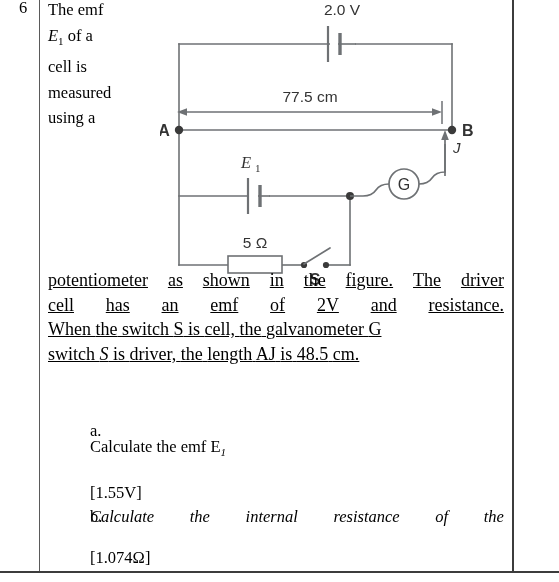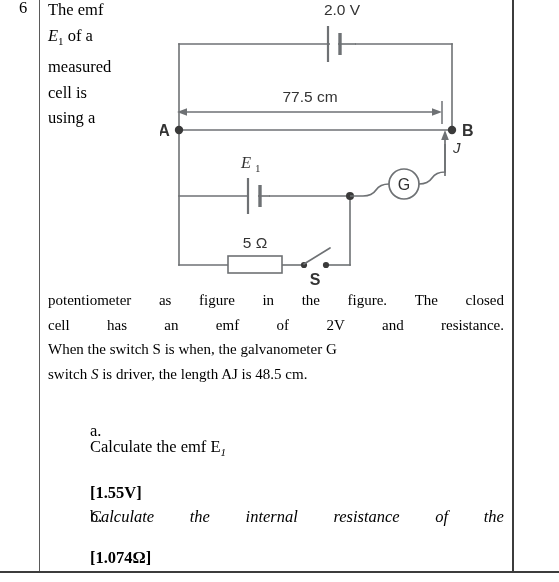--- a/index.html
+++ b/index.html
@@ -70,24 +70,25 @@
   #figure {
     position: absolute;
     left: 160px; top: 0px;
     width: 352px; height: 290px;
   }
   #figure svg { display: block; }
 
   
   #body-text {
     position: absolute;
-    left: 48px; top: 288px;
+    left: 48px; top: 268px;
     width: 456px;
-    font-size: 15px;
+    font-size: 18px;
     line-height: 24.6px;
+    text-decoration: underline;
   }
   #body-text .jline {
     display: flex;
     justify-content: space-between;
     white-space: nowrap;
   }
   #body-text .lastline { display: block; white-space: nowrap; }
 
   
   #answers {
@@ -108,21 +109,21 @@
     box-sizing: border-box;
   }
   .ans-body { flex: 1 1 auto; }
   .ans-body .jline {
     display: flex;
     justify-content: space-between;
     white-space: nowrap;
     font-style: italic;
   }
   .ans-body .plain { white-space: nowrap; margin-top: 16px; }
-  .bold-ans { font-weight: bold; }
+  .bold-ans { font-weight: normal; }
 
   .it { font-style: italic; }
   .sub {
     font-size: 11px;
     vertical-align: sub;
     font-style: normal;
   }
   .itsub {
     font-size: 11px;
     vertical-align: sub;
@@ -143,26 +144,26 @@
   <div id="intro-col">
     <div class="ln just2">
       <span>The</span>
       <span>emf</span>
     </div>
     <div class="ln just2">
       <span><span class="it">E</span><span class="sub">1</span></span>
       <span>of</span>
       <span>a</span>
     </div>
-    <div class="ln">
-      <span>measured</span>
-    </div>
     <div class="ln just2">
       <span>cell</span>
       <span>is</span>
+    </div>
+    <div class="ln">
+      <span>measured</span>
     </div>
     <div class="ln just2">
       <span>using</span>
       <span>a</span>
     </div>
   </div>
 
   <div id="figure">
     <svg width="352" height="290" viewBox="0 0 352 290" xmlns="http://www.w3.org/2000/svg">
       <g fill="none" stroke="#6e7174" stroke-width="1.6" stroke-linecap="square">
@@ -251,44 +252,44 @@
       <text x="95" y="248" text-anchor="middle" font-family="'Liberation Sans', sans-serif" font-size="15.5" fill="#333333">5 Ω</text>
 
       <text x="155" y="285" text-anchor="middle" font-family="'Liberation Sans', sans-serif" font-size="16" font-weight="600" fill="#333333">S</text>
     </svg>
   </div>
 
   <div id="body-text">
     <div class="jline">
       <span>potentiometer</span>
       <span>as</span>
-      <span>figure</span>
+      <span>shown</span>
       <span>in</span>
       <span>the</span>
       <span>figure.</span>
       <span>The</span>
-      <span>closed</span>
+      <span>driver</span>
     </div>
     <div class="jline">
       <span>cell</span>
       <span>has</span>
       <span>an</span>
       <span>emf</span>
       <span>of</span>
       <span>2V</span>
       <span>and</span>
       <span>resistance.</span>
     </div>
     <div class="lastline">
       <span>When</span>
       <span>the</span>
       <span>switch</span>
       <span>S</span>
       <span>is</span>
-      <span>when,</span>
+      <span>cell,</span>
       <span>the</span>
       <span>galvanometer</span>
       <span>G</span>
     </div>
     <div class="lastline">
       <span>switch</span>
       <span class="it">S</span>
       <span>is</span>
       <span>driver,</span>
       <span>the</span>

